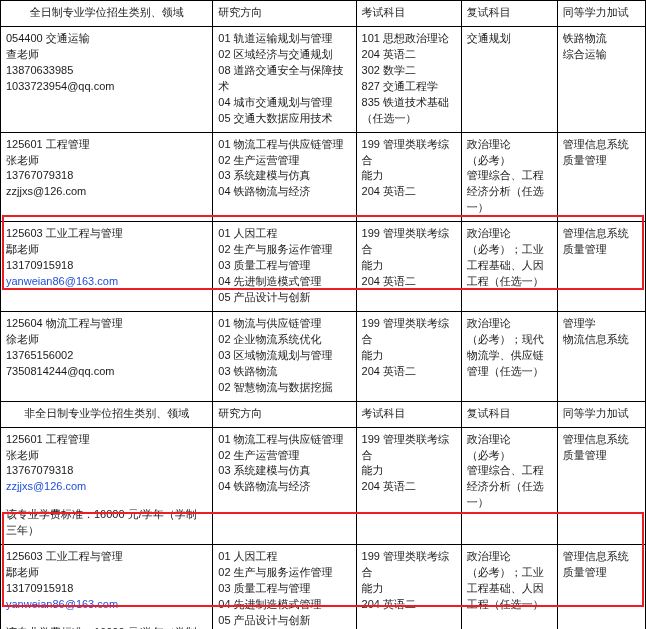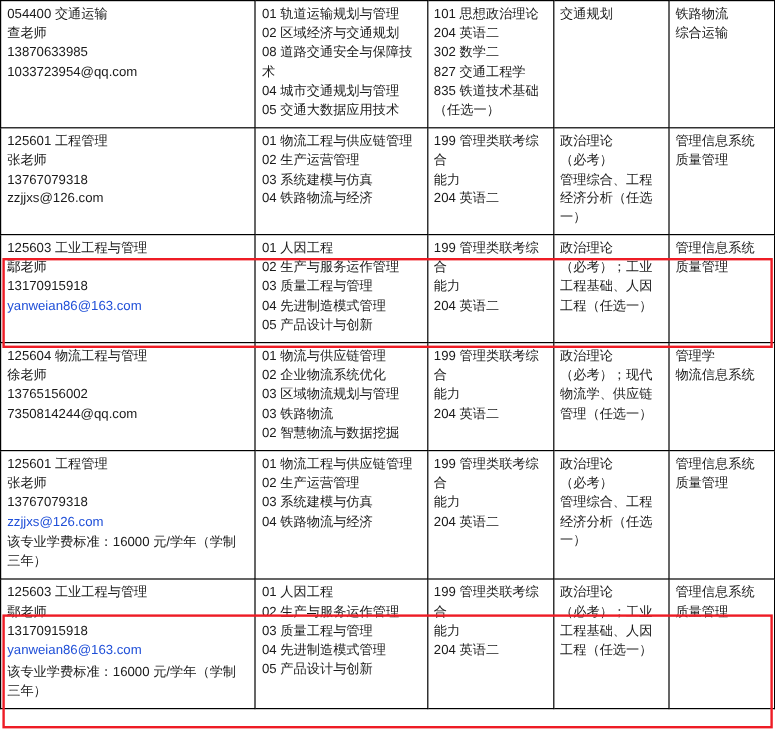--- a/index.html
+++ b/index.html
@@ -55,21 +55,21 @@
     white-space: pre-wrap;
   }
   .mail {
     color: #1f4fd8;
   }
   .mail.plain {
     color: #1a1a1a;
     text-decoration: none;
   }
   .note {
-    margin-top: 2px;
+    margin-top: 12px;
   }
   .mid {
     vertical-align: middle;
   }
   
   .redbox {
     position: absolute;
     border: 2px solid #ee1c25;
     box-sizing: border-box;
     pointer-events: none;
@@ -96,20 +96,27 @@
   <table class="grid">
     <colgroup>
       <col class="c1">
         <col class="c2">
         <col class="c3">
         <col class="c4">
         <col class="c5">
     </colgroup>
     <tbody>
 
+      <tr class="hdr">
+        <td class="leftcol">全日制专业学位招生类别、领域</td>
+        <td>研究方向</td>
+        <td>考试科目</td>
+        <td>复试科目</td>
+        <td>同等学力加试</td>
+      </tr>
 
       <tr>
         <td class="lines">
           <div>054400 交通运输</div>
           <div>查老师</div>
           <div>13870633985</div>
           <div class="mail plain">1033723954@qq.com</div>
         </td>
         <td class="lines">
           <div>01 轨道运输规划与管理</div>
@@ -221,20 +228,27 @@
           <div>（必考）；现代</div>
           <div>物流学、供应链</div>
           <div>管理（任选一）</div>
         </td>
         <td class="lines">
           <div>管理学</div>
           <div>物流信息系统</div>
         </td>
       </tr>
 
+      <tr class="hdr">
+        <td class="leftcol">非全日制专业学位招生类别、领域</td>
+        <td>研究方向</td>
+        <td>考试科目</td>
+        <td>复试科目</td>
+        <td>同等学力加试</td>
+      </tr>
 
       <tr>
         <td class="lines">
           <div>125601 工程管理</div>
           <div>张老师</div>
           <div>13767079318</div>
           <div class="mail">zzjjxs@126.com</div>
           <div class="note">该专业学费标准：16000 元/学年（学制三年）</div>
         </td>
         <td class="lines mid">

